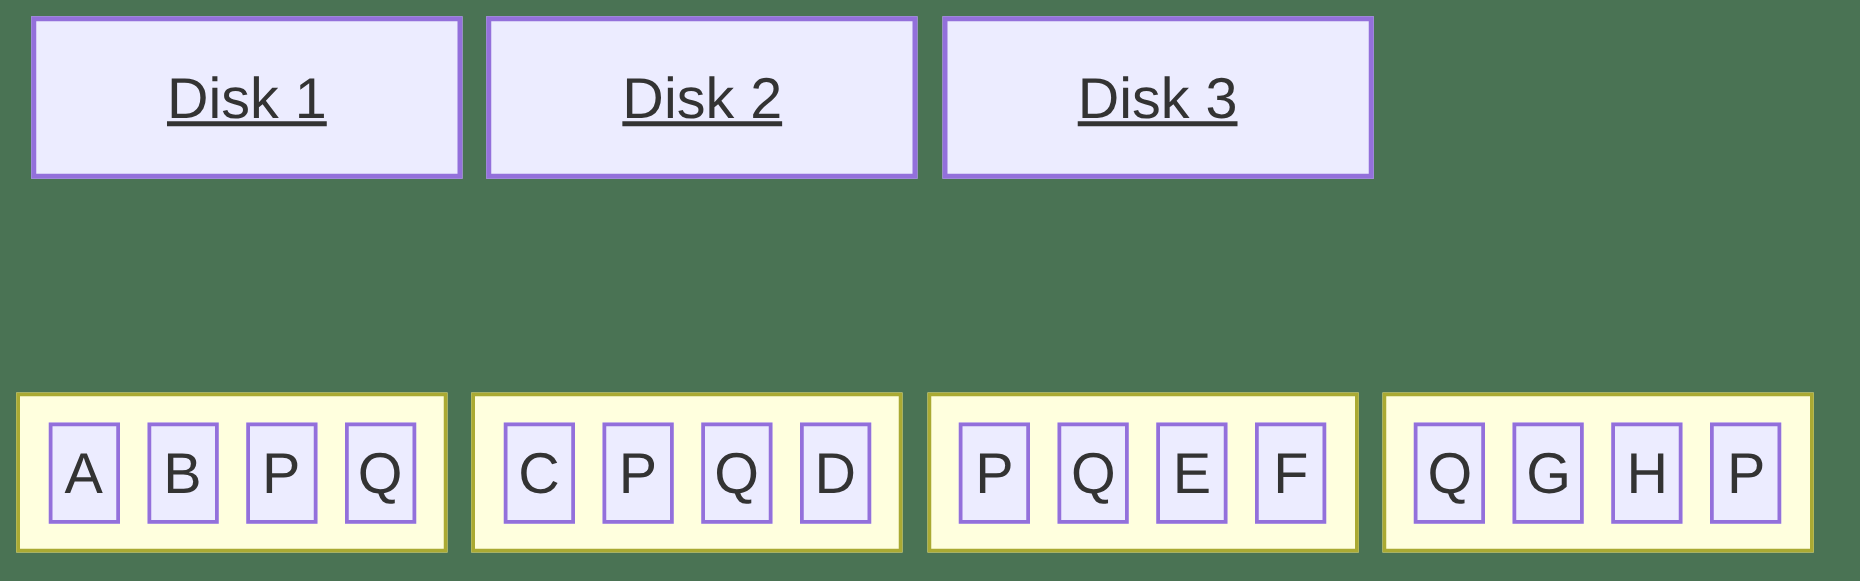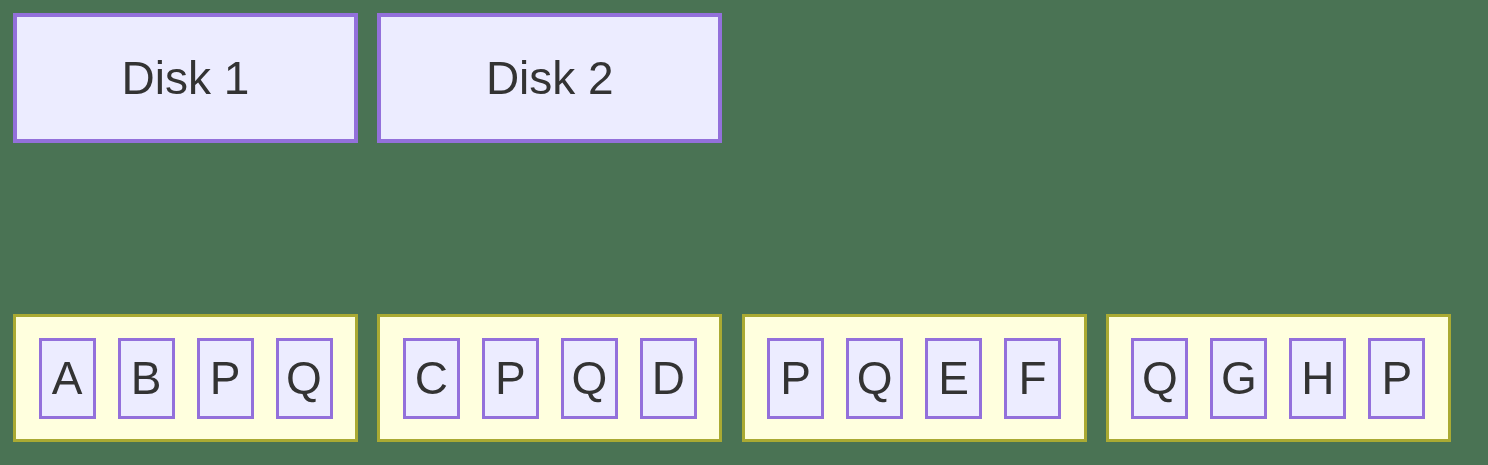--- a/index.html
+++ b/index.html
@@ -21,24 +21,25 @@
     position: relative;
     width: 1488px;
     height: 465px;
     background: var(--bg);
     font-family: "Liberation Sans", "DejaVu Sans", sans-serif;
     color: var(--text);
     overflow: hidden;
   }
   .header-row {
     position: absolute;
-    left: 13px;
+    left: 25px;
     top: 13px;
     display: flex;
     gap: 19.3px;
+    text-decoration: underline;
   }
   .disk-header {
     width: 345px;
     height: 130px;
     box-sizing: border-box;
     background: var(--disk-fill);
     border: 4px solid var(--disk-border);
     display: flex;
     align-items: center;
     justify-content: center;
@@ -88,20 +89,23 @@
 <div class="canvas">
   <div class="header-row" id="headerRow">
   <div class="disk-header">
     <span class="disk-label">Disk 1</span>
   </div>
 
   <div class="disk-header">
     <span class="disk-label">Disk 2</span>
   </div>
 
+  <div class="disk-header">
+    <span class="disk-label">Disk 3</span>
+  </div>
 
 </div>
   <div class="group-row" id="groupRow">
   <div class="disk-group">
   <div class="block">
     <span class="block-label">A</span>
   </div>
 
   <div class="block">
     <span class="block-label">B</span>

